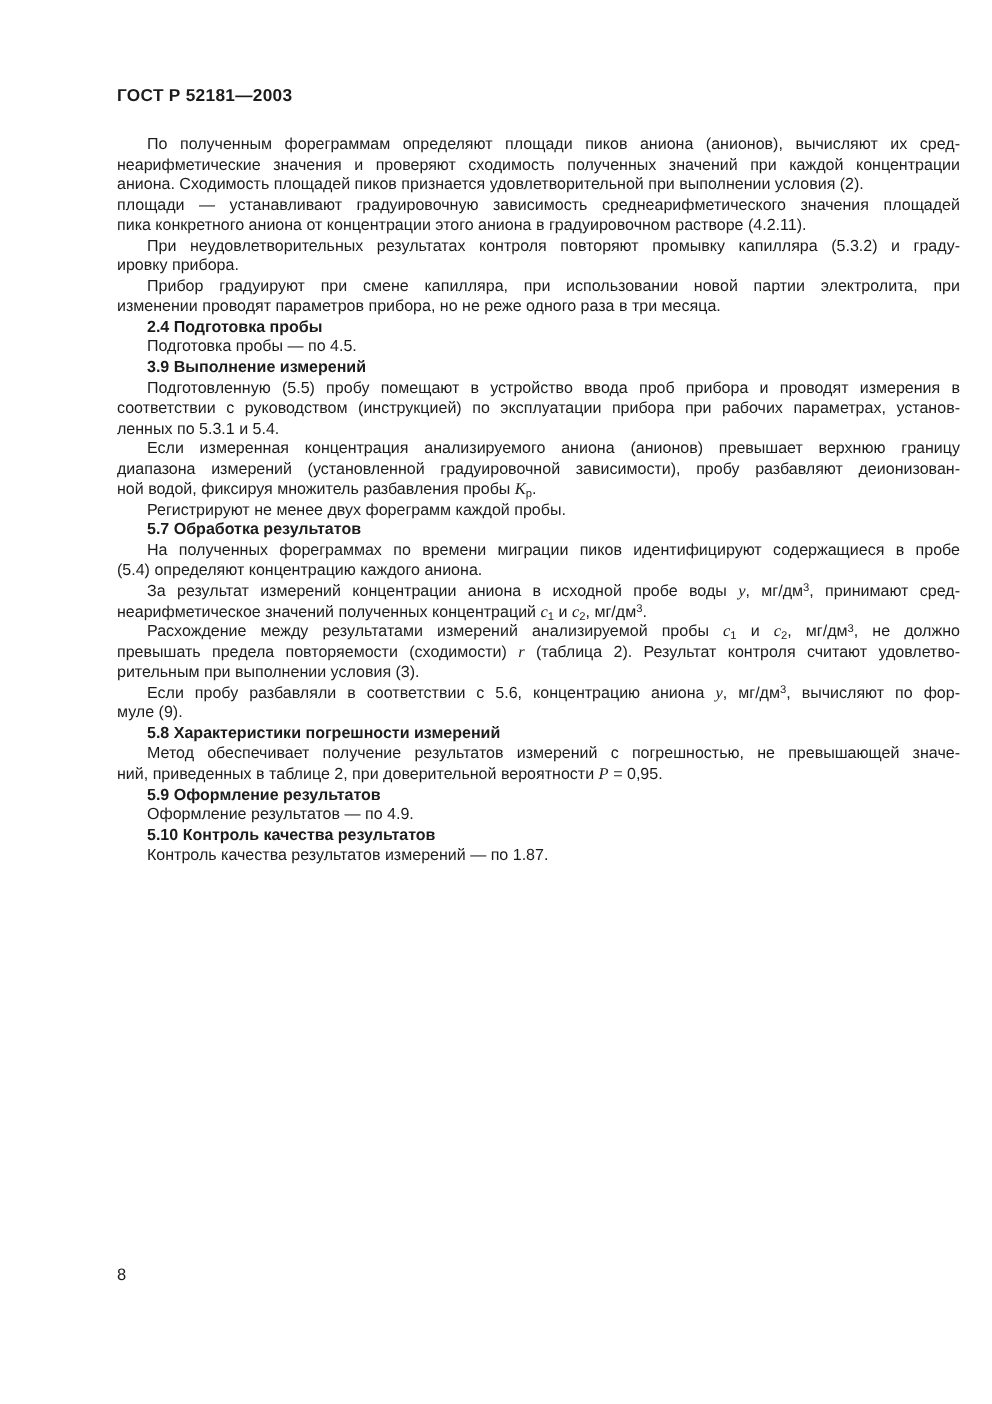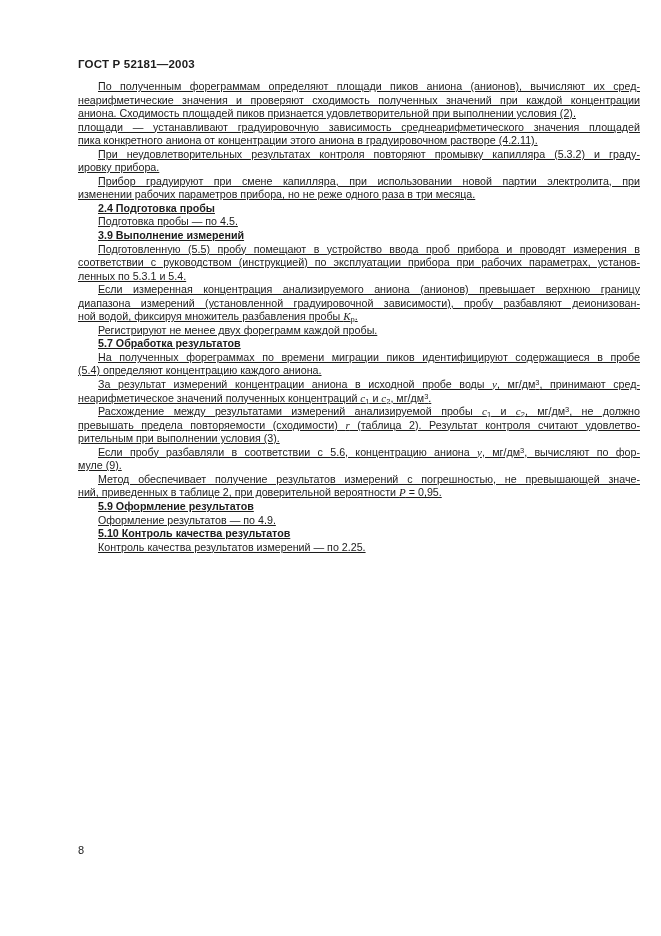--- a/index.html
+++ b/index.html
@@ -21,25 +21,24 @@
     left: 78px;
     top: 58px;
     font-size: 11.5px;
     font-weight: bold;
     letter-spacing: 0.2px;
     white-space: nowrap;
   }
   .doc-body {
     position: absolute;
     left: 78px;
-    top: 80px;
+    top: 90px;
     width: 562px;
     font-size: 10.7px;
     line-height: 13.55px;
-    text-decoration: underline;
   }
   .line {
     text-align: justify;
     text-align-last: left;
     white-space: normal;
     min-height: 13.55px;
   }
   .line.just {
     text-align-last: justify;
   }
@@ -79,43 +78,44 @@
 
   <div class="doc-body" id="doc-body">
       <div class="line indent just">По полученным фореграммам определяют площади пиков аниона (анионов), вычисляют их сред-</div>
       <div class="line just">неарифметические значения и проверяют сходимость полученных значений при каждой концентрации</div>
       <div class="line">аниона. Сходимость площадей пиков признается удовлетворительной при выполнении условия (2).</div>
       <div class="line just">площади — устанавливают градуировочную зависимость среднеарифметического значения площадей</div>
       <div class="line">пика конкретного аниона от концентрации этого аниона в градуировочном растворе (4.2.11).</div>
       <div class="line indent just">При неудовлетворительных результатах контроля повторяют промывку капилляра (5.3.2) и граду-</div>
       <div class="line">ировку прибора.</div>
       <div class="line indent just">Прибор градуируют при смене капилляра, при использовании новой партии электролита, при</div>
-      <div class="line">изменении рабочих параметров прибора, но не реже одного раза в три месяца.</div>
+      <div class="line">изменении проводят параметров прибора, но не реже одного раза в три месяца.</div>
       <div class="line heading indent">2.4 Подготовка пробы</div>
       <div class="line indent">Подготовка пробы — по 4.5.</div>
       <div class="line heading indent">3.9 Выполнение измерений</div>
       <div class="line indent just">Подготовленную (5.5) пробу помещают в устройство ввода проб прибора и проводят измерения в</div>
       <div class="line just">соответствии с руководством (инструкцией) по эксплуатации прибора при рабочих параметрах, установ-</div>
       <div class="line">ленных по 5.3.1 и 5.4.</div>
       <div class="line indent just">Если измеренная концентрация анализируемого аниона (анионов) превышает верхнюю границу</div>
       <div class="line just">диапазона измерений (установленной градуировочной зависимости), пробу разбавляют деионизован-</div>
       <div class="line">ной водой, фиксируя множитель разбавления пробы <i>K</i><sub>р</sub>.</div>
       <div class="line indent">Регистрируют не менее двух фореграмм каждой пробы.</div>
       <div class="line heading indent">5.7 Обработка результатов</div>
       <div class="line indent just">На полученных фореграммах по времени миграции пиков идентифицируют содержащиеся в пробе</div>
       <div class="line">(5.4) определяют концентрацию каждого аниона.</div>
       <div class="line indent just">За результат измерений концентрации аниона в исходной пробе воды <i>y</i>, мг/дм<sup>3</sup>, принимают сред-</div>
       <div class="line">неарифметическое значений полученных концентраций <i>c</i><sub>1</sub> и <i>c</i><sub>2</sub>, мг/дм<sup>3</sup>.</div>
       <div class="line indent just">Расхождение между результатами измерений анализируемой пробы <i>c</i><sub>1</sub> и <i>c</i><sub>2</sub>, мг/дм<sup>3</sup>, не должно</div>
       <div class="line just">превышать предела повторяемости (сходимости) <i>r</i> (таблица 2). Результат контроля считают удовлетво-</div>
       <div class="line">рительным при выполнении условия (3).</div>
       <div class="line indent just">Если пробу разбавляли в соответствии с 5.6, концентрацию аниона <i>y</i>, мг/дм<sup>3</sup>, вычисляют по фор-</div>
       <div class="line">муле (9).</div>
+      <div class="line heading indent">5.8 Характеристики погрешности измерений</div>
       <div class="line indent just">Метод обеспечивает получение результатов измерений с погрешностью, не превышающей значе-</div>
       <div class="line">ний, приведенных в таблице 2, при доверительной вероятности <i>P</i> = 0,95.</div>
       <div class="line heading indent">5.9 Оформление результатов</div>
       <div class="line indent">Оформление результатов — по 4.9.</div>
       <div class="line heading indent">5.10 Контроль качества результатов</div>
-      <div class="line indent">Контроль качества результатов измерений — по 2.25.</div>
+      <div class="line indent">Контроль качества результатов измерений — по 1.87.</div>
     </div>
 
   <div class="page-number">8</div>
 </div>
 
 </body></html>

